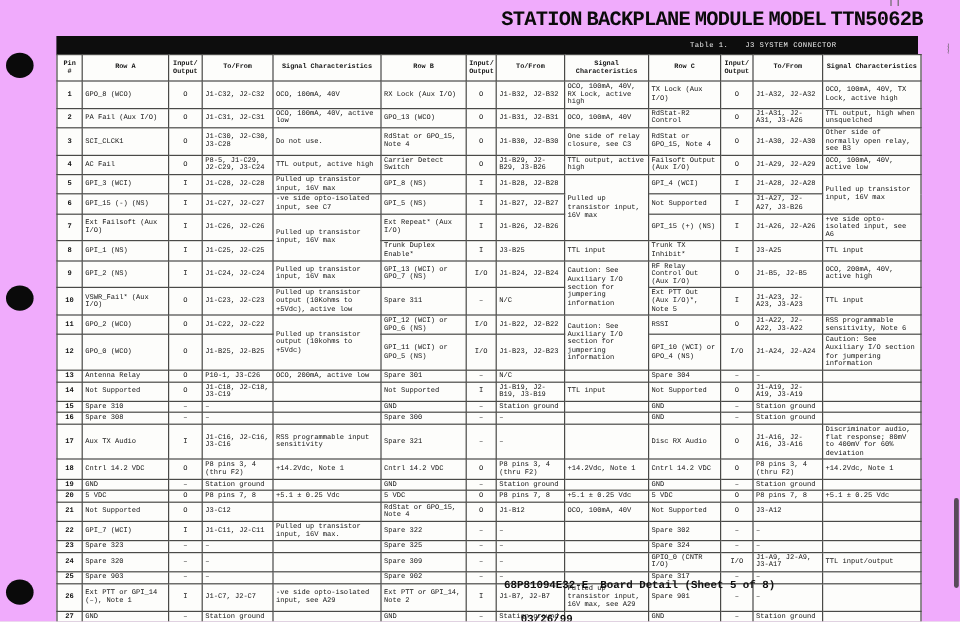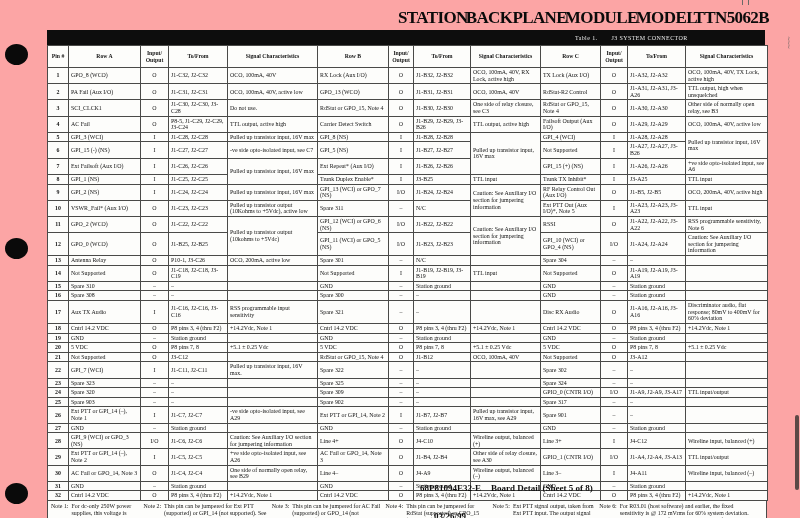--- a/index.html
+++ b/index.html
@@ -1,18 +1,18 @@
 <!DOCTYPE html>
 <html><head>
 <meta charset="utf-8">
 <style>
   html,body { margin:0; padding:0; background:#e8e8e6; }
   .page {
-    position:relative; width:800px; height:518px; background:#fca5a5;
-    overflow:hidden; font-family:Liberation Serif, serif; color:#141414;
+    position:relative; width:800px; height:518px; background:#f0abfc;
+    overflow:hidden; font-family:Liberation Mono, monospace; color:#141414;
   }
   .hole { position:absolute; left:5px; width:23px; height:21px; background:#0a0a0a; border-radius:50%; }
   .hole-1 { top:44px; } .hole-2 { top:238px; } .hole-3 { top:483px; }
 
   .title {
     position:absolute; top:8px; right:31px;
     font-size:17px; font-weight:bold; color:#0b0b0b;
     letter-spacing:-0.6px; word-spacing:-0.34em; white-space:nowrap;
   }
 

